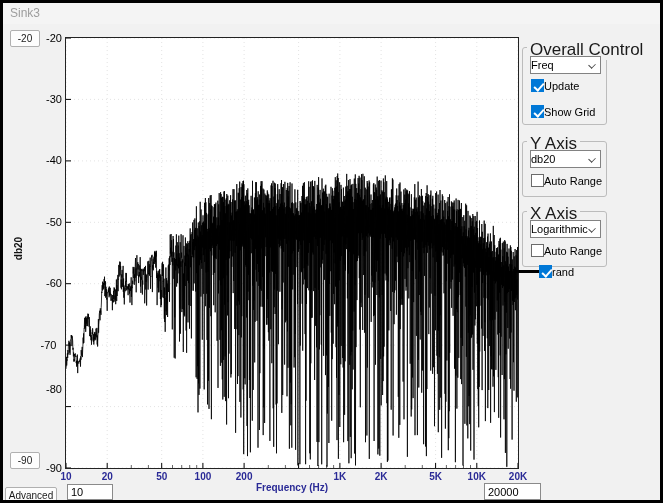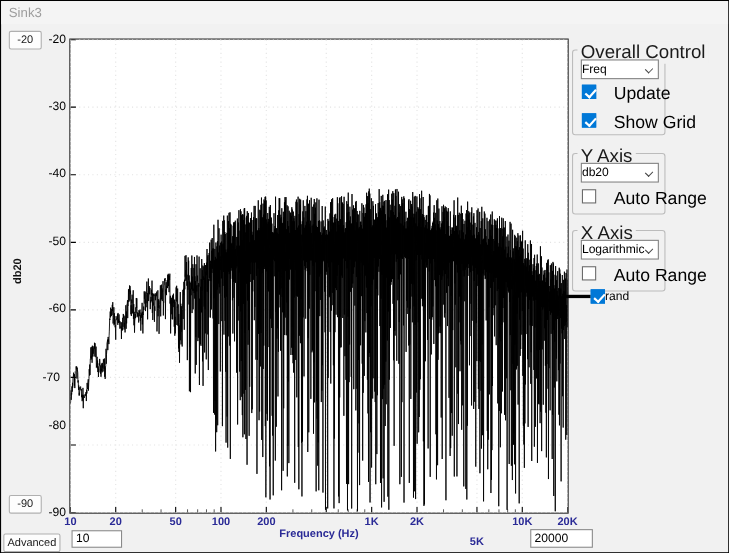--- a/index.html
+++ b/index.html
@@ -1,18 +1,18 @@
 <!DOCTYPE html>
 <html><head>
 <meta charset="utf-8">
 <style>
   *{box-sizing:border-box;margin:0;padding:0}
   html,body{width:663px;height:503px}
   body{font-family:"Liberation Sans",sans-serif;background:#e8e8e8}
-  .window{position:relative;width:663px;height:503px;background:#f1f1f1;border:1px solid #000000;overflow:hidden}
+  .window{position:relative;width:663px;height:503px;background:#f1f1f1;border:3px solid #000000;overflow:hidden}
   .titlebar{position:absolute;left:0;top:0;right:0;height:21px;background:#f4f4f4;color:#9d9d9d;font-size:12px;line-height:21px;padding-left:7px}
   .btn{position:absolute;background:#fdfdfd;border:1px solid #b0b0b0;border-radius:2px;font-size:10px;color:#1a1a1a;text-align:center;line-height:15px;cursor:default}
   #y-max-btn{left:7px;top:27px;width:30px;height:17px}
   #y-min-btn{left:7px;top:449px;width:30px;height:17px}
   #advanced-btn{left:2px;top:484px;width:52px;height:17px}
   .plot{position:absolute;left:62px;top:34px;width:454px;height:432px;background:#fff;border:1px solid #222}
   .plot svg{display:block;width:452px;height:430px}
   .y-tick-label{position:absolute;left:32px;width:27px;text-align:right;font-size:11px;color:#000;line-height:13px}
   .x-tick-label{position:absolute;top:468px;transform:translateX(-50%);font-size:10px;font-weight:700;color:#2a2a96;white-space:nowrap}
   .axis-title-x{position:absolute;top:479px;left:289px;transform:translateX(-50%);font-size:10px;font-weight:700;color:#2a2a96}
@@ -20,21 +20,21 @@
   .tinput{position:absolute;background:#fff;border:1px solid #8a8a8a;font-size:11px;padding:0 3px;font-family:"Liberation Sans",sans-serif;color:#000}
   #x-min-input{left:64px;top:481px;width:46px;height:16px}
   #x-max-input{left:481px;top:480px;width:57px;height:17px}
   .groupbox{position:absolute;left:519px;width:85px;border:1px solid #bcbcbc;border-radius:3px}
   .gb-title{position:absolute;top:-8px;left:4px;background:#f1f1f1;padding:0 3px;font-size:17px;color:#1a1a1a;white-space:nowrap}
   #gb-overall{top:44px;height:78px}
   #gb-y{top:138px;height:56px}
   #gb-x{top:208px;height:56px}
   .combo{position:absolute;left:7px;width:71px;height:18px;background:#fff;border:1px solid #828282;font-size:11px;line-height:16px;color:#000}
   .combo-arrow{position:absolute;right:5px;top:5px;width:6px;height:6px;border-left:1.5px solid #444;border-bottom:1.5px solid #444;transform:rotate(-45deg) scaleY(.8)}
-  .row{position:absolute;left:8px;display:flex;align-items:flex-start;gap:16px;font-size:16px;color:#000;white-space:nowrap}
+  .row{position:absolute;left:8px;display:flex;align-items:flex-end;gap:0;font-size:11px;color:#000;white-space:nowrap}
   .cb{width:13px;height:13px;border:1px solid #6b6b6b;background:#fff;display:inline-block;position:relative;flex:none}
   .cb.checked{background:#0078d7;border-color:#0078d7}
   .cb.checked::after{content:"";position:absolute;left:3.5px;top:.5px;width:4px;height:8px;border:solid #fff;border-width:0 2px 2px 0;transform:rotate(42deg)}
   .legend-row{position:absolute;left:512px;top:262px;display:flex;align-items:center;font-size:11px;color:#000}
   .legend-line{width:24px;height:3px;background:#000;flex:none}
   .gridline{stroke:#e3e3e3;stroke-dasharray:1 3}
 </style>
 </head>
 <body>
 
@@ -122,21 +122,21 @@
     </div>
   <div id="x-ticks">
       <div class="x-tick-label" style="left: 63px;">10</div>
       <div class="x-tick-label" style="left: 104.219px;">20</div>
       <div class="x-tick-label" style="left: 158.708px;">50</div>
       <div class="x-tick-label" style="left: 199.927px;">100</div>
       <div class="x-tick-label" style="left: 241.146px;">200</div>
       <div class="x-tick-label" style="left: 295.635px; margin-top: 44px;">500</div>
       <div class="x-tick-label" style="left: 336.854px;">1K</div>
       <div class="x-tick-label" style="left: 378.073px;">2K</div>
-      <div class="x-tick-label" style="left: 432.562px; margin-top: 18px;">5K</div>
+      <div class="x-tick-label" style="left: 432.562px;">5K</div>
       <div class="x-tick-label" style="left: 473.781px;">10K</div>
       <div class="x-tick-label" style="left: 515px; text-align: right;">20K</div>
     </div>
 
   <div class="axis-title-y">db20</div>
   <div class="axis-title-x">Frequency (Hz)</div>
 
   <input class="tinput" id="x-min-input" value="10" style="">
   <input class="tinput" id="x-max-input" value="20000" style="">
 

